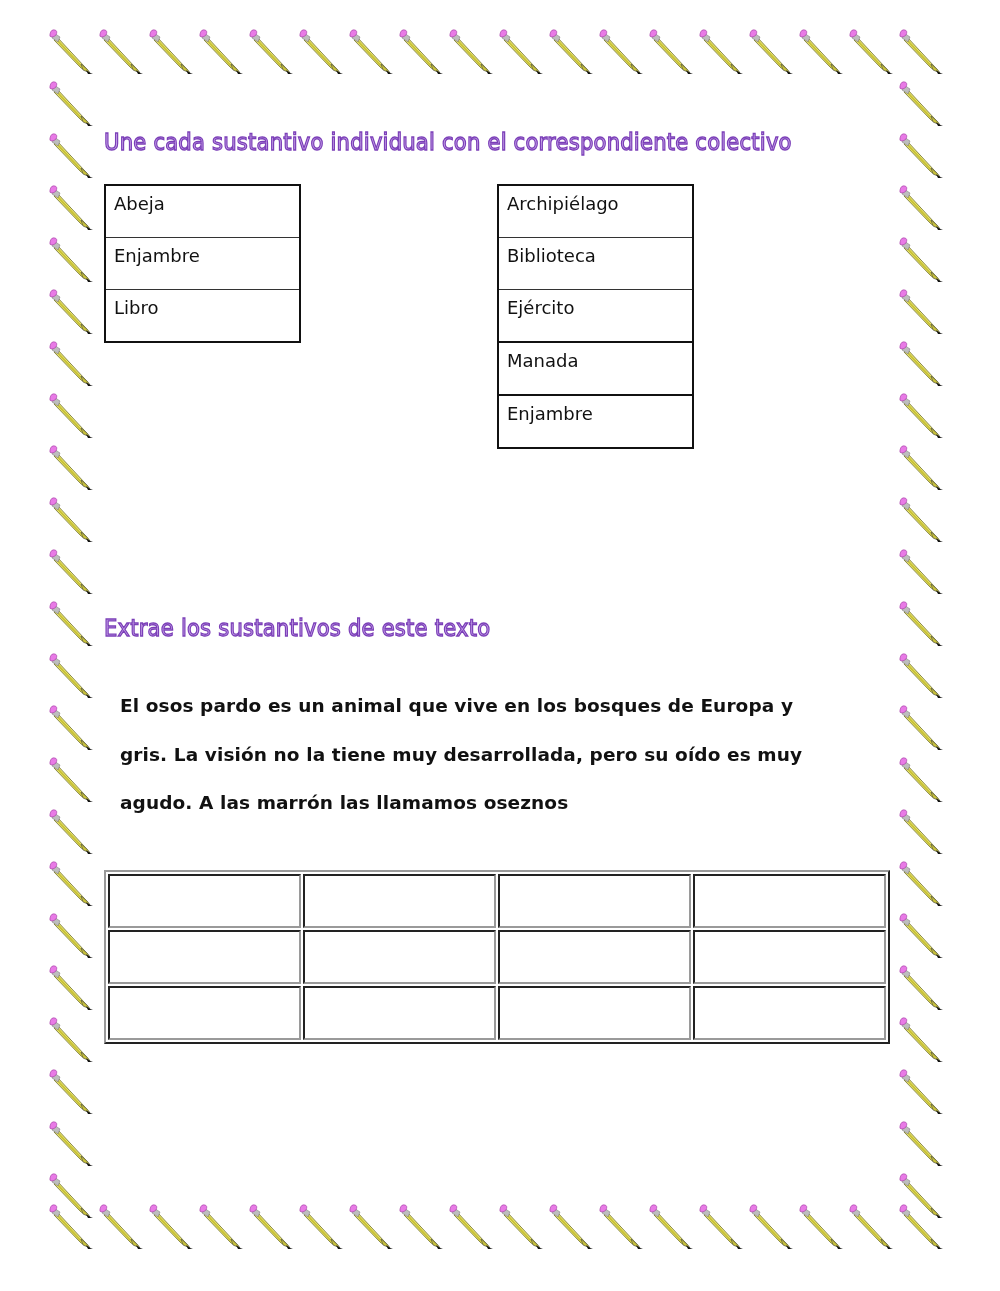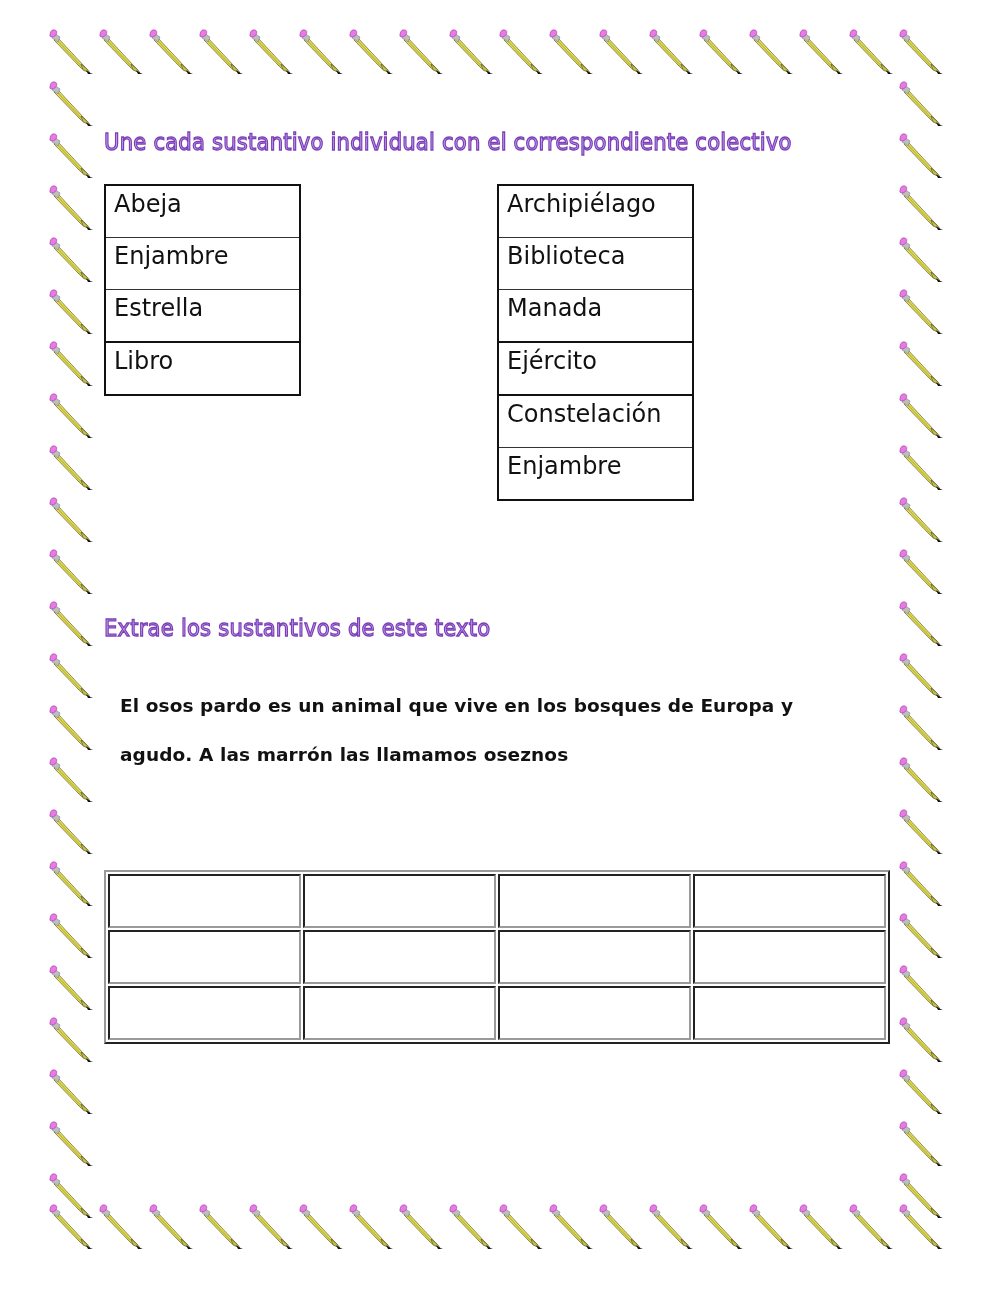--- a/index.html
+++ b/index.html
@@ -10,21 +10,21 @@
 
   .title { position: absolute; left: 104px; font-size: 23px; letter-spacing: 0.2px;
            color: #c9a6ea; -webkit-text-stroke: 1.3px #7b3fb8; font-family: "DejaVu Sans", sans-serif;
            font-weight: normal; white-space: nowrap; transform: scaleX(0.92); transform-origin: left center; }
   #title1 { top: 129px; }
   #title2 { top: 615px; }
 
   .word-table { position: absolute; top: 184px; width: 197px; border-collapse: collapse;
                 border: 2px solid #111; }
   .word-table td { border: 1px solid #333; height: 51px; padding: 0 8px 0 8px; vertical-align: top;
-                   font-size: 24px; line-height: 36px; font-family: "DejaVu Sans", sans-serif; }
+                   font-size: 18px; line-height: 36px; font-family: "DejaVu Sans", sans-serif; }
   .word-table tr:nth-child(3) td, .word-table tr:nth-child(4) td { border-bottom: 2px solid #111; }
   #table-left { left: 104px; }
   #table-right { left: 497px; }
 
   .paragraph { position: absolute; left: 104px; top: 674px; width: 780px; font-size: 18.5px;
                line-height: 32.5px; font-weight: bold; font-family: "DejaVu Sans", sans-serif; letter-spacing: 0.1px; }
   .paragraph p { margin: 16px; white-space: nowrap; }
 
   .answer-table { position: absolute; left: 104px; top: 870px; width: 786px; height: 168px;
                   border-collapse: separate; border-spacing: 2px;
@@ -841,55 +841,50 @@
 
 <table id="table-left" class="word-table">
   <tbody>
     <tr>
         <td>Abeja</td>
       </tr>
     <tr>
         <td>Enjambre</td>
       </tr>
     <tr>
-        <td>Estrella</td>
-      </tr>
-    <tr>
         <td>Libro</td>
       </tr>
   </tbody>
 </table>
 
 <table id="table-right" class="word-table">
   <tbody>
     <tr>
         <td>Archipiélago</td>
       </tr>
     <tr>
         <td>Biblioteca</td>
       </tr>
     <tr>
-        <td>Manada</td>
-      </tr>
-    <tr>
         <td>Ejército</td>
       </tr>
     <tr>
-        <td>Constelación</td>
+        <td>Manada</td>
       </tr>
     <tr>
         <td>Enjambre</td>
       </tr>
   </tbody>
 </table>
 
 <div id="title2" class="title">Extrae los sustantivos de este texto</div>
 
 <div class="paragraph">
   <p>El osos pardo es un animal que vive en los bosques de Europa y</p>
+  <p>gris. La visión no la tiene muy desarrollada, pero su oído es muy</p>
   <p>agudo. A las marrón las llamamos oseznos</p>
 </div>
 
 <table class="answer-table">
   <tbody>
     <tr>
       <td></td>
       <td></td>
       <td></td>
       <td></td>

